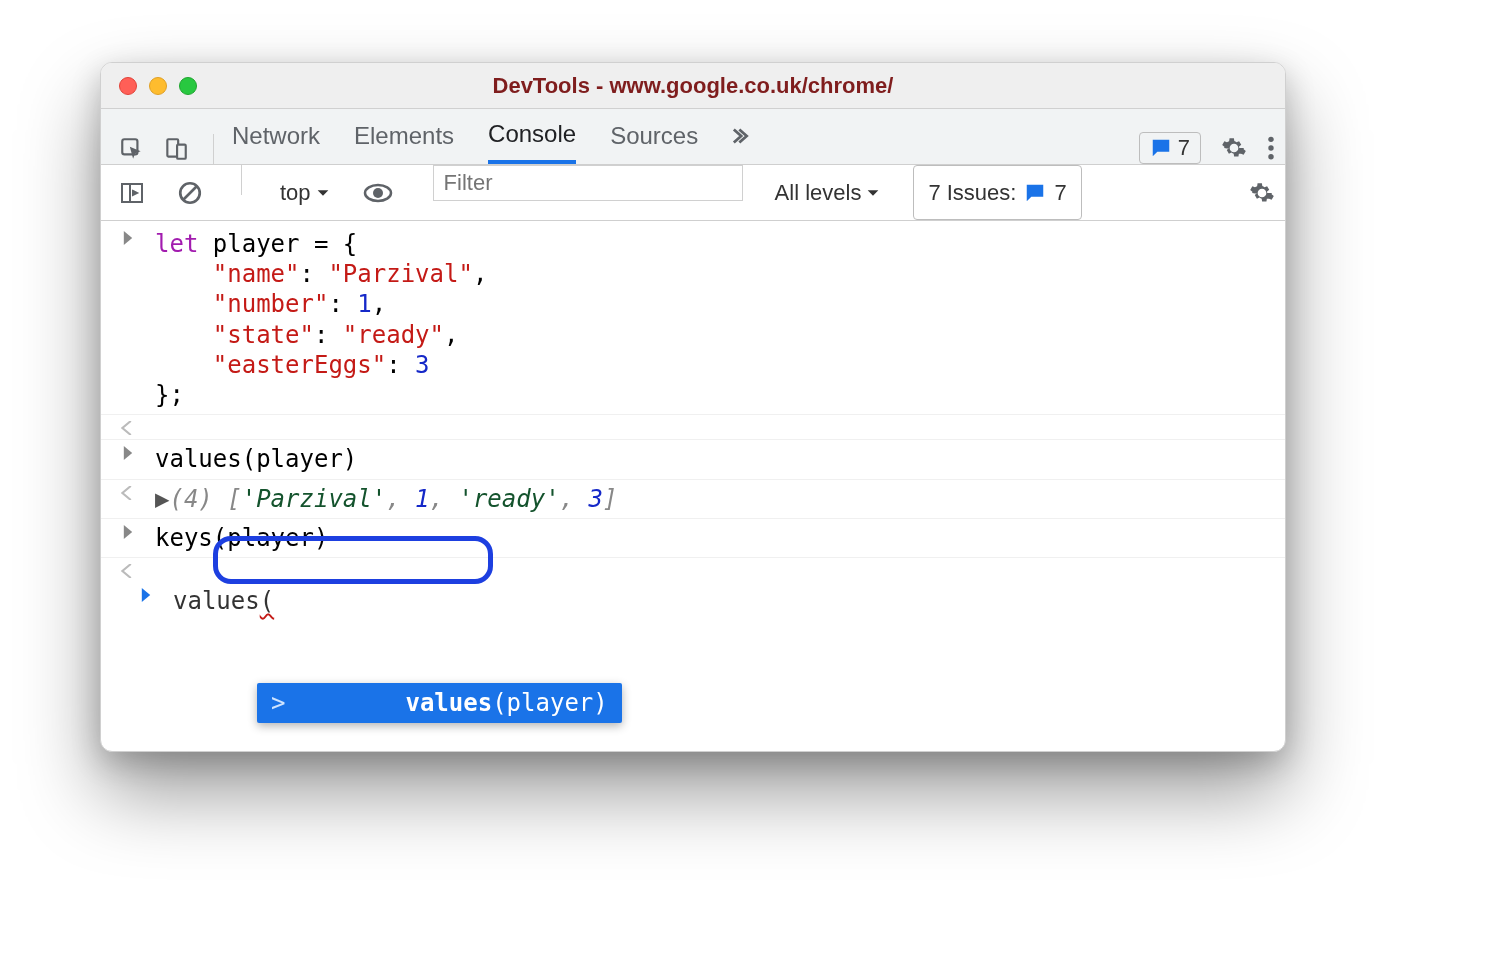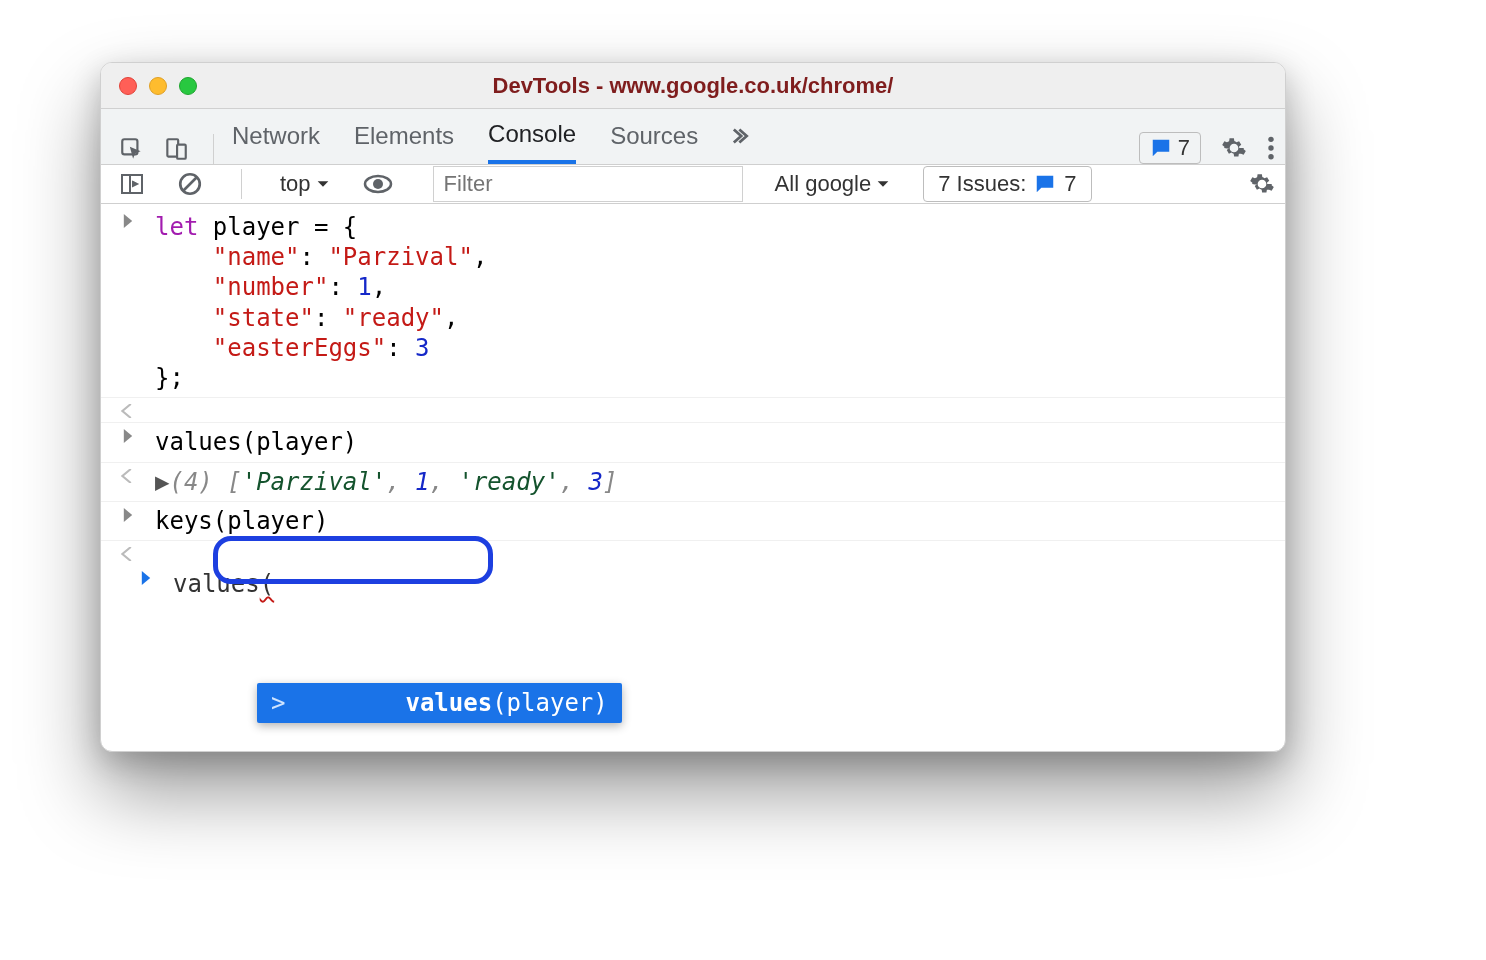--- a/index.html
+++ b/index.html
@@ -75,23 +75,23 @@
   .tabs-right { display:flex; align-items:center; gap:20px; }
   .badge {
     display:flex; align-items:center; gap:6px;
     border:1px solid #bdbdbd; border-radius:4px;
     padding:2px 10px; font-size:22px; color:#333;
   }
   .badge svg { color:#1a73e8; }
   .icon-btn { color:#5f6368; display:flex; align-items:center; }
   
   .subbar {
-    height: 39px;
+    height: 56px;
     border-bottom:1px solid #cfcfcf;
-    display:flex; align-items:center;
+    display:flex; 
     padding:0 10px 0 18px;
     gap:32px;
     background:#fff;
   }
   .ctx {
     display:flex; align-items:center; font-size:22px; color:#333;
   }
   .filter-input {
     height:36px; width:310px; border:1px solid #d0d0d0;
     font-size:22px; padding:0 10px; color:#808080;
@@ -236,21 +236,21 @@
           </svg>
       </div>
       <span class="icon-btn">
         <svg width="30" height="22" viewBox="0 0 30 22" fill="currentColor">
             <ellipse cx="15" cy="11" rx="13" ry="8" fill="none" stroke="currentColor" stroke-width="2.5"></ellipse>
             <circle cx="15" cy="11" r="5"></circle>
           </svg>
       </span>
       <input class="filter-input" placeholder="Filter" style="">
       <div class="levels">
-        <span>All google</span>
+        <span>All levels</span>
         <svg width="16" height="16" viewBox="0 0 24 24" fill="currentColor">
             <path d="M4 8l8 8 8-8z"></path>
           </svg>
       </div>
       <div class="issues-badge">
         <span>7 Issues:</span>
         <svg width="22" height="22" viewBox="0 0 24 24" fill="#1a73e8">
             <path d="M3 3h18v13H8l-5 5z"></path>
           </svg>
         <span>7</span>

